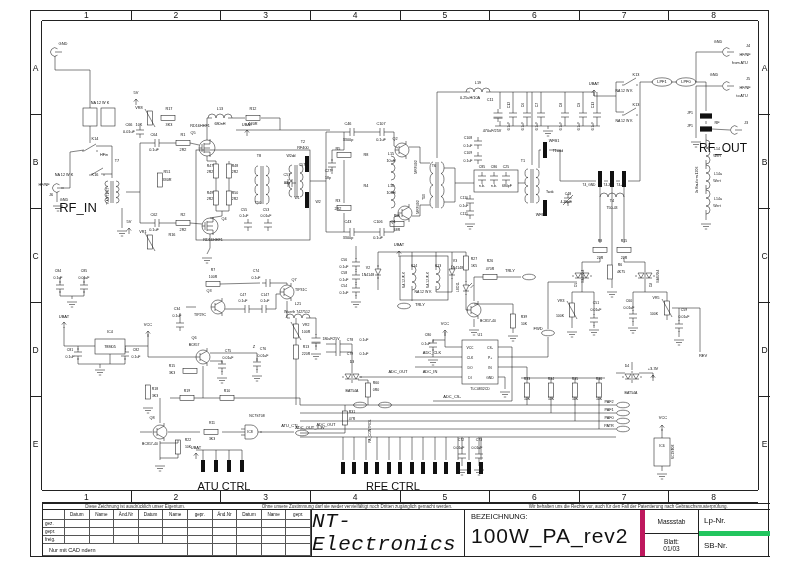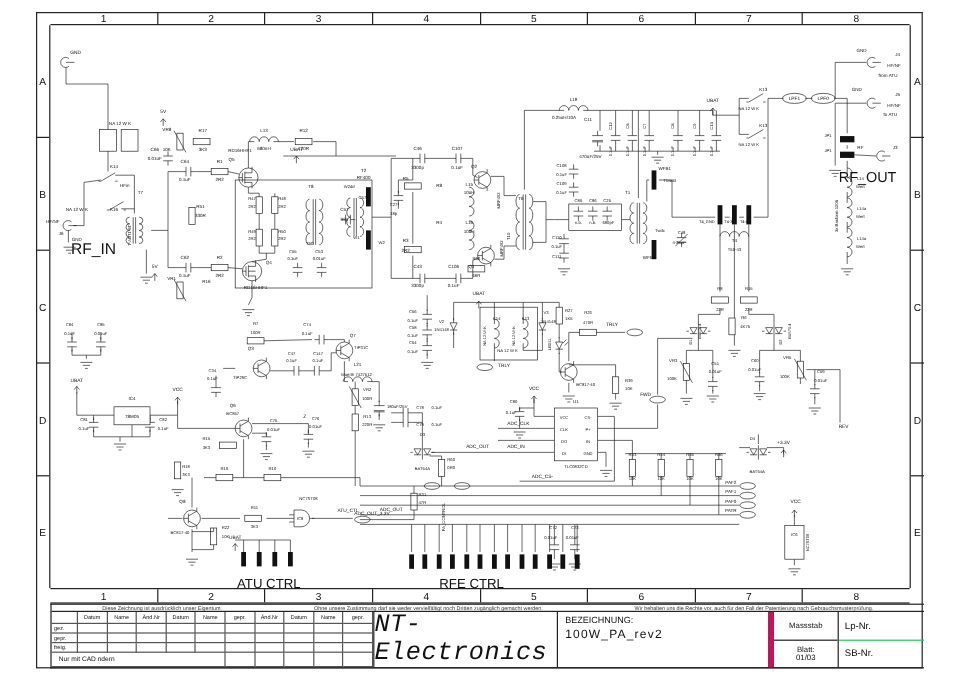--- a/index.html
+++ b/index.html
@@ -22,27 +22,27 @@
   .tb{position:absolute;left:42px;top:503px;width:728px;height:54px;border:1px solid #222;border-right:none;box-sizing:border-box;display:flex;flex-direction:column}
   .fineprint{height:10px;border-bottom:1px solid #222;display:flex;align-items:center;justify-content:space-around;font-size:4.5px;color:#333;white-space:nowrap;overflow:hidden;padding:0 4px}
   .tbmain{flex:1;display:flex}
   .rev{width:268px;border-right:1px solid #222;display:grid;grid-template-columns:22px repeat(10,1fr);grid-template-rows:10px 8px 8px 8px 1fr;font-size:4.6px}
   .rev div{border-right:.5px solid #555;border-bottom:.5px solid #555;display:flex;align-items:center;justify-content:center;overflow:hidden;white-space:nowrap}
   .rev .lab{justify-content:flex-start;padding-left:2px}
   .rev .note{grid-column:1/7;justify-content:flex-start;padding-left:6px;font-size:5.5px}
   .company{width:152px;border-right:1px solid #222;display:flex;align-items:center;justify-content:center;font-style:italic;font-size:21px;letter-spacing:.5px;font-family:Liberation Mono, monospace}
   .desig{width:180px;border-right:5px solid #be185d;padding:2px 6px;box-sizing:border-box}
   .desig .dl{font-size:7.5px}
-  .desig .dv{font-size:10px;letter-spacing:1px;margin-top:3px;font-weight:500}
+  .desig .dv{font-size:21px;letter-spacing:1px;margin-top:3px;font-weight:500}
   .scale{width:53px;border-right:1px solid #222;display:flex;flex-direction:column;font-size:6.5px}
   .scale>div{flex:1;display:flex;align-items:center;justify-content:center;flex-direction:column}
   .scale>div:last-child{border-top:1px solid #222}
   .nr{flex:1;display:flex;flex-direction:column;font-size:8px}
   .nr>div{flex:1;display:flex;align-items:center;padding-left:5px}
-  .nr>div:last-child{border-top:1px solid #22c55e}
+  .nr>div:last-child{border-top:5px solid #22c55e}
 </style>
 </head>
 <body>
 
 <div class="sheet">
   <div class="outer"></div>
   <div class="strip strip-top" id="stripTop">
       <div class="gcell">1</div>
       <div class="gcell">2</div>
       <div class="gcell">3</div>

